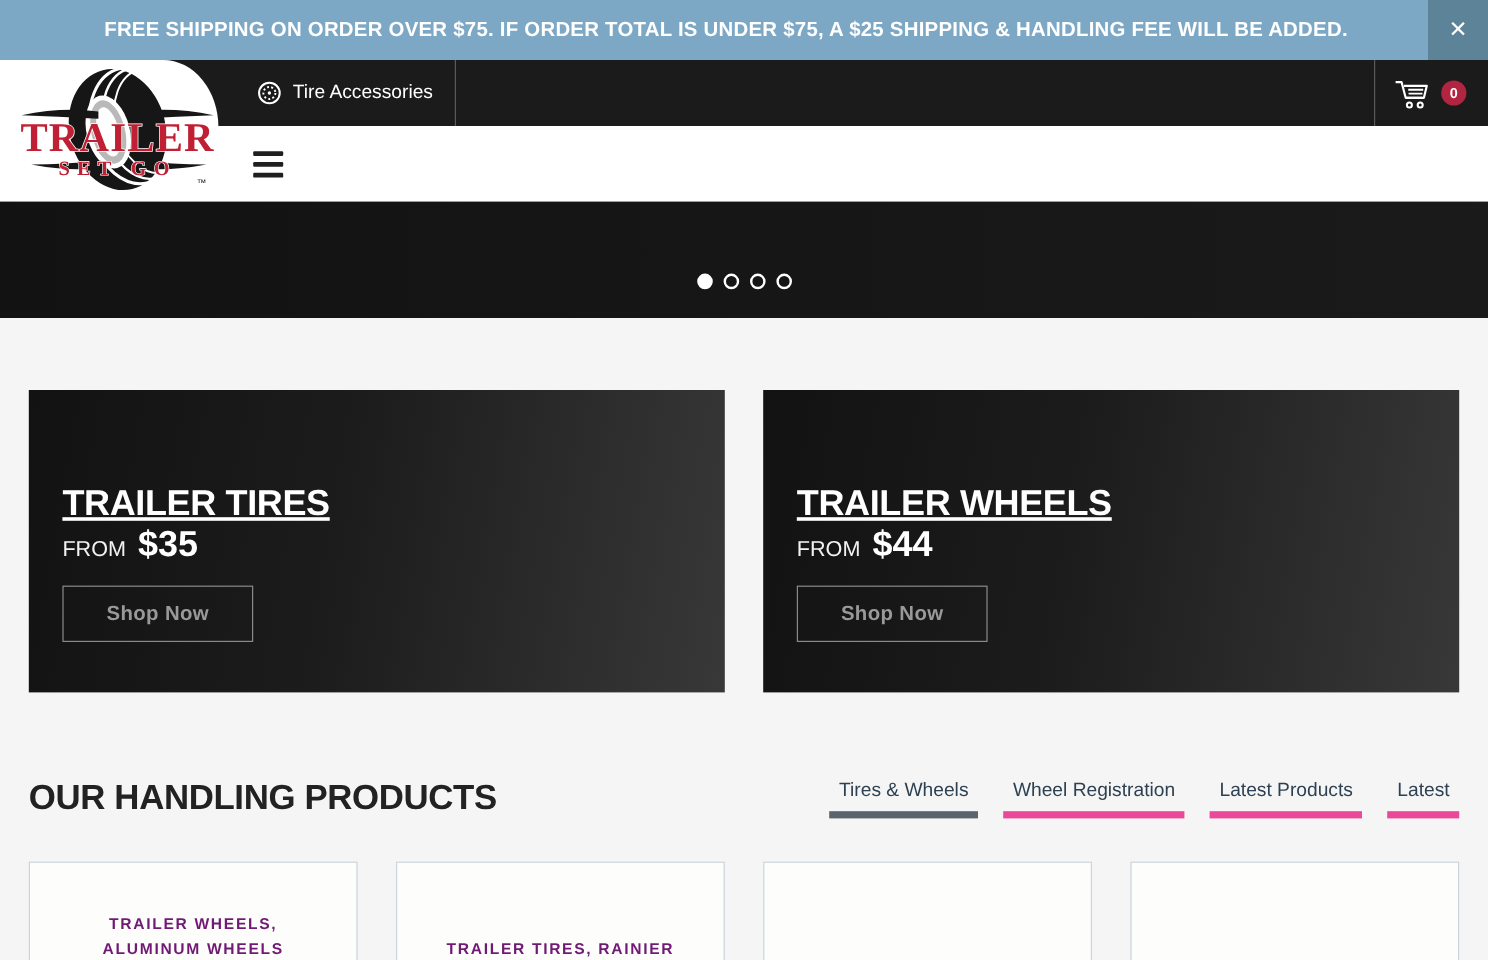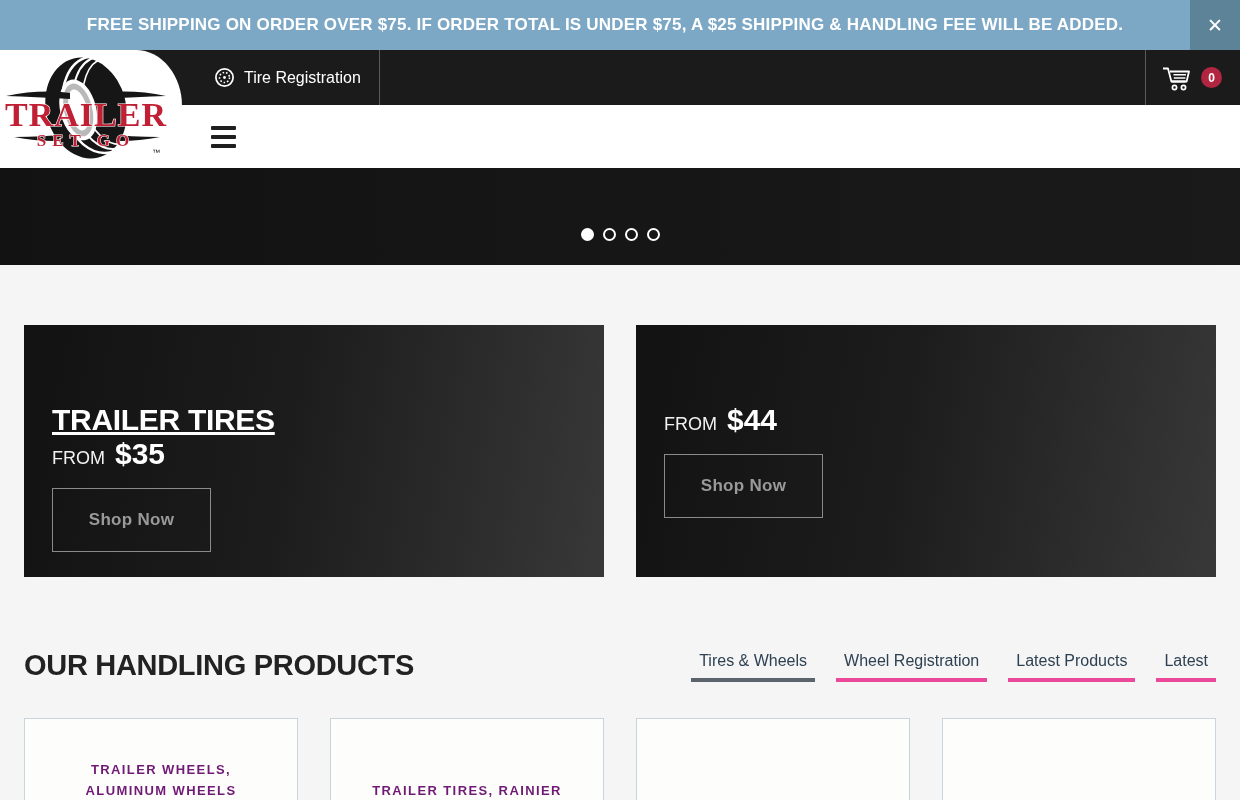--- a/index.html
+++ b/index.html
@@ -27,47 +27,47 @@
 
   
   .menubar { height:63px; background:#ffffff; display:flex; align-items:center; }
   .hamburger { margin-left:207px; background:none; border:none; cursor:pointer;
     display:flex; flex-direction:column; gap:5px; padding:4px; }
   .hamburger span { display:block; width:25px; height:4px; background:#1f1f1f; border-radius:1px; }
 
   
   .logo-blob { position:absolute; left:0; top:50px; width:182px; height:56px; background:#fff;
     border-top-right-radius:46px 56px; z-index:4; }
-  .logo { position:absolute; left:0; top:53px; width:172px; height:112px; z-index:5; cursor:pointer; }
+  .logo { position:absolute; left:12px; top:53px; width:172px; height:112px; z-index:5; cursor:pointer; }
 
   
   .hero { height:97px; background:linear-gradient(to right,#121212,#1a1a1a); position:relative; }
   .dots { position:absolute; left:0; right:0; bottom:24px; display:flex; justify-content:center; gap:9px; }
   .dot { width:13px; height:13px; border-radius:50%; border:2.5px solid #fff; background:transparent; cursor:pointer; }
   .dot.active { background:#fff; }
 
   
   .content { padding:0 24px; }
   .promo-grid { margin-top:60px; display:grid; grid-template-columns:1fr 1fr; gap:32px; }
   .promo-card { height:252px; background:linear-gradient(100deg,#121212 0%,#1c1c1c 45%,#383838 100%);
     padding:78px 0 0 28px; color:#fff; }
   .promo-title { font-size:30px; font-weight:bold; letter-spacing:-.3px;text-decoration:underline; }
   .promo-price-row { display:flex; align-items:baseline; gap:10px; }
   .promo-from { font-size:18px; font-weight:400; color:#f2f2f2; }
   .promo-price { font-size:30px; font-weight:bold; }
-  .shop-btn { margin-top:17px; width:159px; height:64px; background:transparent;
+  .shop-btn { margin-top:17px; width:159px; height:47px; background:transparent;
     border:1px solid #8a8a8a; color:#999; font-size:17px; font-weight:bold;
     font-family:"Liberation Sans",sans-serif; letter-spacing:.3px; cursor:pointer; display:block; }
 
   
   .featured-head { margin-top:72px; display:flex; justify-content:space-between; align-items:flex-end; }
   .featured-title { font-size:29px; font-weight:800; color:#222; letter-spacing:-.3px; }
   .tabs { display:flex; gap:21px; }
   .tab { background:none; font-family:"Liberation Sans",sans-serif; font-size:16px; color:#2e4152;
-    border:none; border-bottom:4px solid #ec4899; padding:0 8px 8px; cursor:pointer; }
+    border:none; border-bottom:6px solid #ec4899; padding:0 8px 8px; cursor:pointer; }
   .tab.active { border-bottom-color:#5b646c; }
 
   
   .product-grid { margin-top:36px; display:grid; grid-template-columns:repeat(4,1fr); gap:32px; }
   .product-card { height:280px; background:#fdfdfc; border:1px solid #c9d4dc; position:relative; cursor:pointer; }
   .product-label { text-align:center; padding:0 28px; font-size:13px; font-weight:bold; color:#701a75;
     letter-spacing:1.4px; line-height:21px; text-transform:uppercase; }
   .label-high { padding-top:40px; }
   .label-low  { padding-top:61px; }
 
@@ -86,21 +86,21 @@
 <div class="header">
   <div class="hdr-spacer"></div>
   <a class="hdr-item sep-r">
     <span>
       <svg class="icon-svg" width="21" height="21" viewBox="0 0 21 21">
         <circle cx="10.5" cy="10.5" r="8.6" fill="none" stroke="#fff" stroke-width="1.7"></circle>
         <circle cx="10.5" cy="10.5" r="5" fill="none" stroke="#fff" stroke-width="1.6" stroke-dasharray="1.6 1.9"></circle>
         <circle cx="10.5" cy="10.5" r="1.4" fill="#fff"></circle>
       </svg>
     </span>
-    <span>Tire Registration</span>
+    <span>Tire Accessories</span>
   </a>
   <div class="hdr-fill"></div>
   <div class="cart-wrap sep-l">
     <span>
       <svg class="icon-svg" width="32" height="28" viewBox="0 0 32 28">
         <path d="M3 4.5 h5 l3.4 13 h14" fill="none" stroke="#fff" stroke-width="1.8" stroke-linejoin="round"></path>
         <path d="M10 7.5 h19 l-2.4 10 h-15" fill="none" stroke="#fff" stroke-width="1.8" stroke-linejoin="round"></path>
         <path d="M13.5 10.8 h12.5 M13.8 14 h11.6" stroke="#fff" stroke-width="1.6"></path>
         <circle cx="14.5" cy="23.5" r="2.1" fill="none" stroke="#fff" stroke-width="1.7"></circle>
         <circle cx="23.5" cy="23.5" r="2.1" fill="none" stroke="#fff" stroke-width="1.7"></circle>
@@ -157,20 +157,21 @@
   <div class="promo-grid">
     <div class="promo-card">
       <div class="promo-title">TRAILER TIRES</div>
       <div class="promo-price-row">
         <span class="promo-from">FROM</span>
         <span class="promo-price">$35</span>
       </div>
       <button class="shop-btn">Shop Now</button>
     </div>
     <div class="promo-card">
+      <div class="promo-title">TRAILER WHEELS</div>
       <div class="promo-price-row">
         <span class="promo-from">FROM</span>
         <span class="promo-price">$44</span>
       </div>
       <button class="shop-btn">Shop Now</button>
     </div>
   </div>
 
   <div class="featured-head">
     <h2 class="featured-title">OUR HANDLING PRODUCTS</h2>

